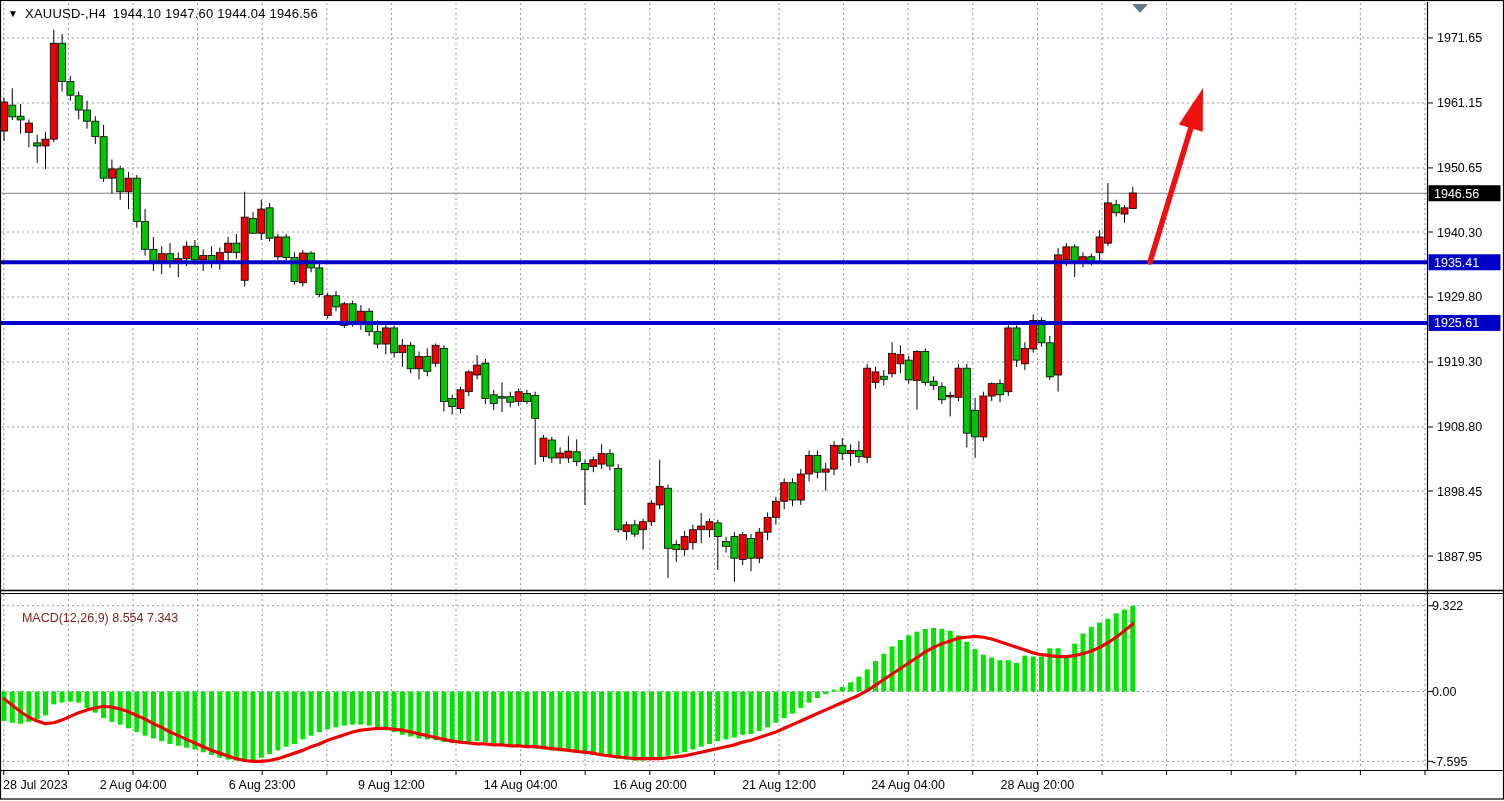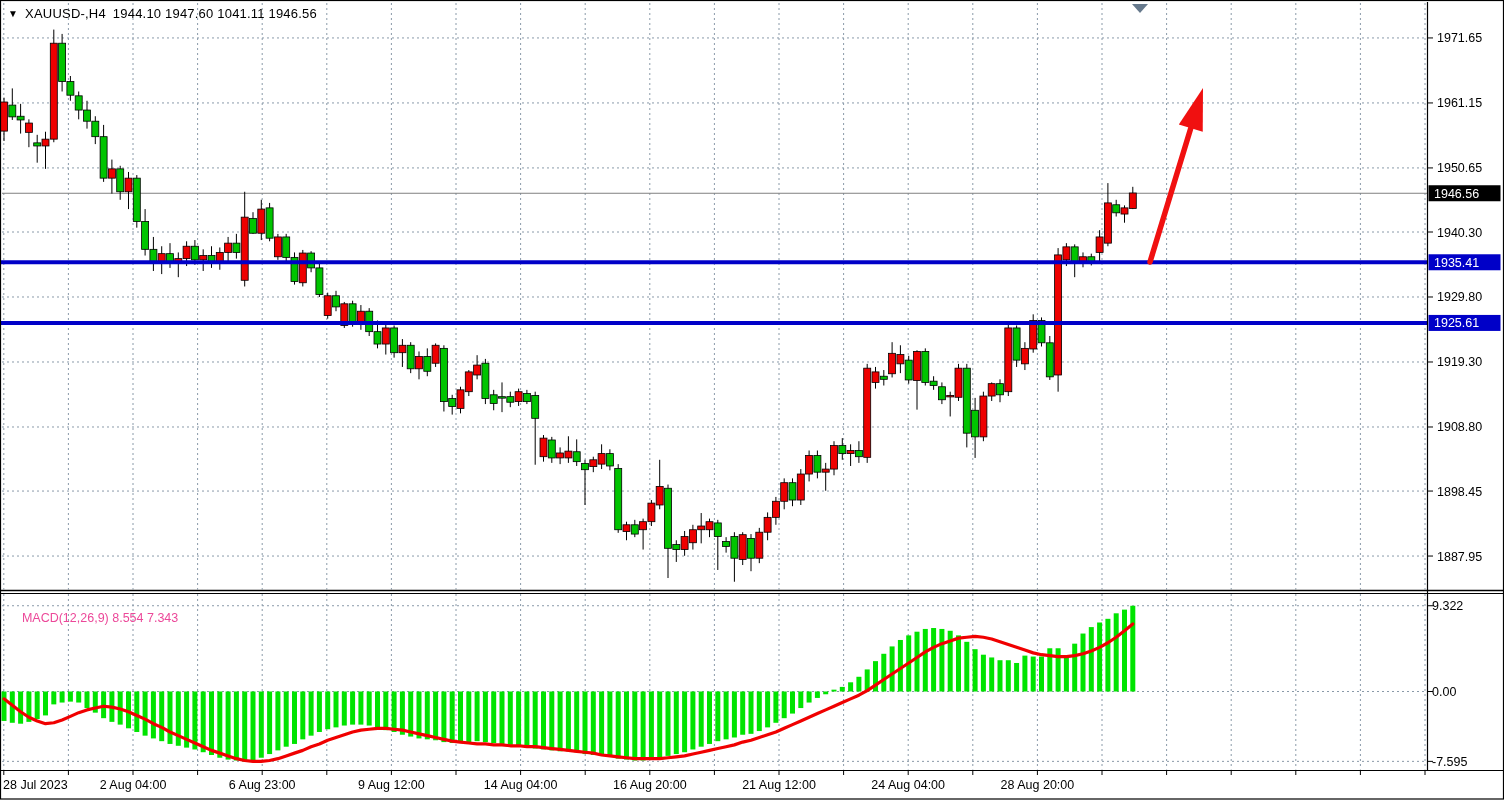--- a/index.html
+++ b/index.html
@@ -7,21 +7,21 @@
     position:relative;width:1504px;height:801px;background:#fff;
     font-family:"Liberation Sans", sans-serif;overflow:hidden;
   }
   #chart-svg{position:absolute;left:0;top:0;}
   .title{
     position:absolute;left:8px;top:6px;display:flex;align-items:center;gap:7px;
     font-size:13px;color:#000;letter-spacing:.2px;white-space:pre;
   }
   .title .tri{font-size:10px;line-height:10px;color:#000;}
   .macd-label{
-    position:absolute;left:8px;top:597px;font-size:12.5px;color:#ec4899;white-space:pre;
+    position:absolute;left:8px;top:597px;font-size:12.5px;color:#7f1d1d;white-space:pre;
   }
   text{font-family:"Liberation Sans", sans-serif;}
 </style>
 </head>
 <body>
 
 <div id="app">
   <svg id="chart-svg" width="1504" height="801">
       <g>
         <line x1="2" y1="37.94349999999915" x2="1427" y2="37.94349999999915" stroke="#8A9AA9" stroke-width="1" stroke-dasharray="2 3"></line>
@@ -578,19 +578,19 @@
         <text x="649.8" y="789" font-size="12.5" fill="#000000" text-anchor="middle">16 Aug 20:00</text>
         <text x="778.9999999999999" y="789" font-size="12.5" fill="#000000" text-anchor="middle">21 Aug 12:00</text>
         <text x="908.1999999999998" y="789" font-size="12.5" fill="#000000" text-anchor="middle">24 Aug 04:00</text>
         <text x="1037.3999999999999" y="789" font-size="12.5" fill="#000000" text-anchor="middle">28 Aug 20:00</text>
       </g>
     </svg>
 
   <div class="title">
     <span class="tri">▼</span>
     <span>XAUUSD-,H4</span>
-    <span>1944.10 1947.60 1041.11 1946.56</span>
+    <span>1944.10 1947.60 1944.04 1946.56</span>
   </div>
 
   <div class="macd-label">
     <span>MACD(12,26,9) 8.554 7.343</span>
   </div>
 </div>
 
 </body></html>

